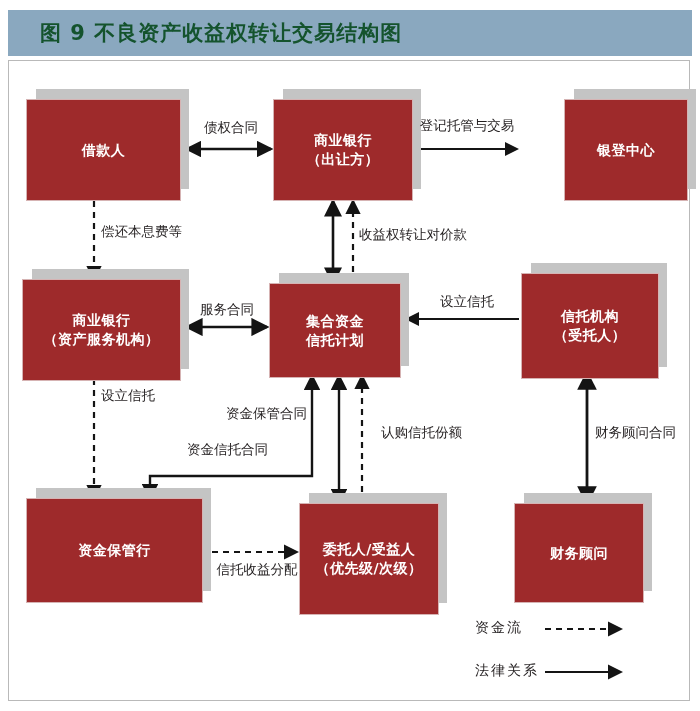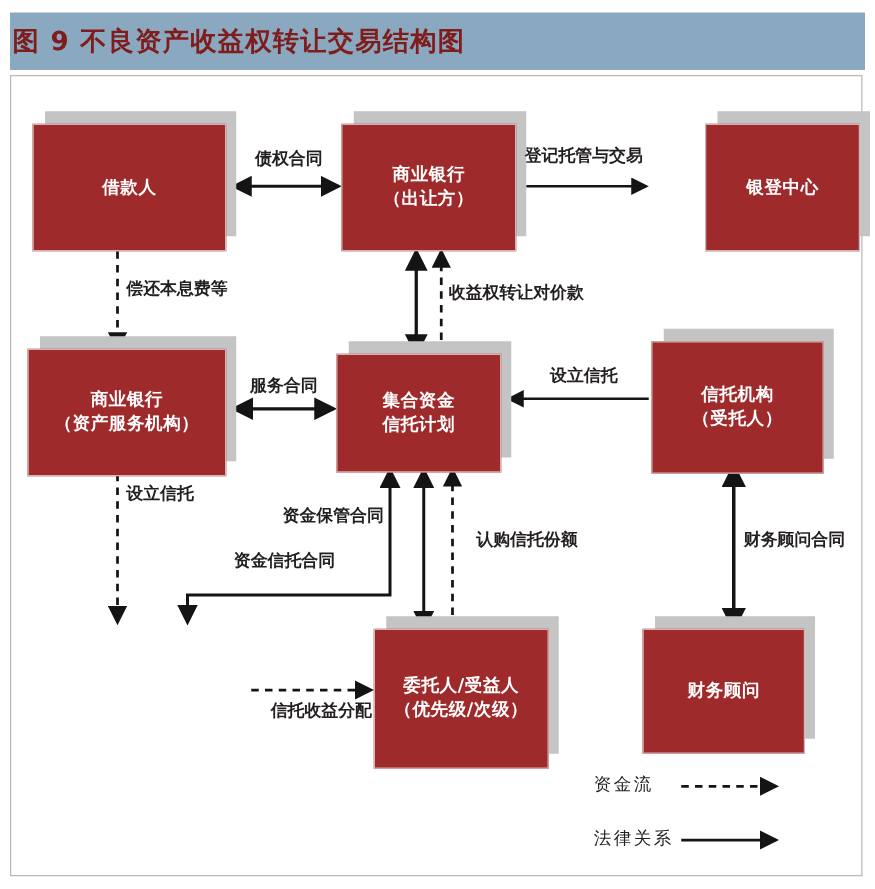--- a/index.html
+++ b/index.html
@@ -2,42 +2,42 @@
 <html><head>
 <meta charset="utf-8">
 <style>
   html,body{margin:0;padding:0;background:#ffffff;}
   body{font-family:"DejaVu Sans","Liberation Sans",sans-serif;}
   #page{position:relative;width:700px;height:711px;overflow:hidden;background:#ffffff;}
 
   
   #title-bar{position:absolute;left:8px;top:10px;width:684px;height:46px;
              background:#8aa8bf;display:flex;align-items:center;}
-  #title-text{color:#7f1d1d;font-size:21px;font-weight:bold;letter-spacing:1px;
-              padding-left:2px;white-space:nowrap;
+  #title-text{color:#14532d;font-size:21px;font-weight:bold;letter-spacing:1px;
+              padding-left:32px;white-space:nowrap;
               font-family:"DejaVu Sans","Liberation Sans",sans-serif;}
 
   
   #canvas{position:absolute;left:8px;top:60px;width:682px;height:641px;
           background:#ffffff;border:1px solid #b9b9b9;box-sizing:border-box;}
 
   
   .node{position:absolute;box-sizing:border-box;}
   .node .shadow{position:absolute;left:10px;top:-10px;width:100%;height:100%;
                 background:#c4c4c4;}
   .node .face{position:absolute;left:0;top:0;width:100%;height:100%;
               background:#9e2a2b;border:1px solid #d6b3b3;
               display:flex;align-items:center;justify-content:center;
               text-align:center;color:#ffffff;font-weight:bold;
               font-size:14px;line-height:1.35;letter-spacing:.5px;}
   .node .face span{display:block;}
 
   
   .lbl{position:absolute;color:#231f20;font-size:13.5px;line-height:1.3;
-       text-align:center;white-space:nowrap;font-weight:700;}
+       text-align:center;white-space:nowrap;font-weight:400;}
   .lbl.two{white-space:normal;}
 
   
   #wires{position:absolute;left:0;top:0;width:682px;height:641px;}
 
   
   .legend-row{position:absolute;display:flex;align-items:center;}
   .legend-row .ltext{font-size:14px;color:#231f20;letter-spacing:2px;
                      margin-right:8px;white-space:nowrap;}
 </style>
@@ -146,20 +146,28 @@
     <div class="node" style="left:512px;top:212px;width:136px;height:104px;">
       <div class="shadow"></div>
       <div class="face">
         <div>
           <span>信托机构</span>
           <span>（受托人）</span>
         </div>
       </div>
     </div>
 
+    <div class="node" style="left:17px;top:437px;width:175px;height:103px;">
+      <div class="shadow"></div>
+      <div class="face">
+        <div>
+            <span>资金保管行</span>
+          </div>
+      </div>
+    </div>
 
     <div class="node" style="left:290px;top:442px;width:138px;height:110px;">
       <div class="shadow"></div>
       <div class="face">
         <div>
           <span>委托人/受益人</span>
           <span>（优先级/次级）</span>
         </div>
       </div>
     </div>

